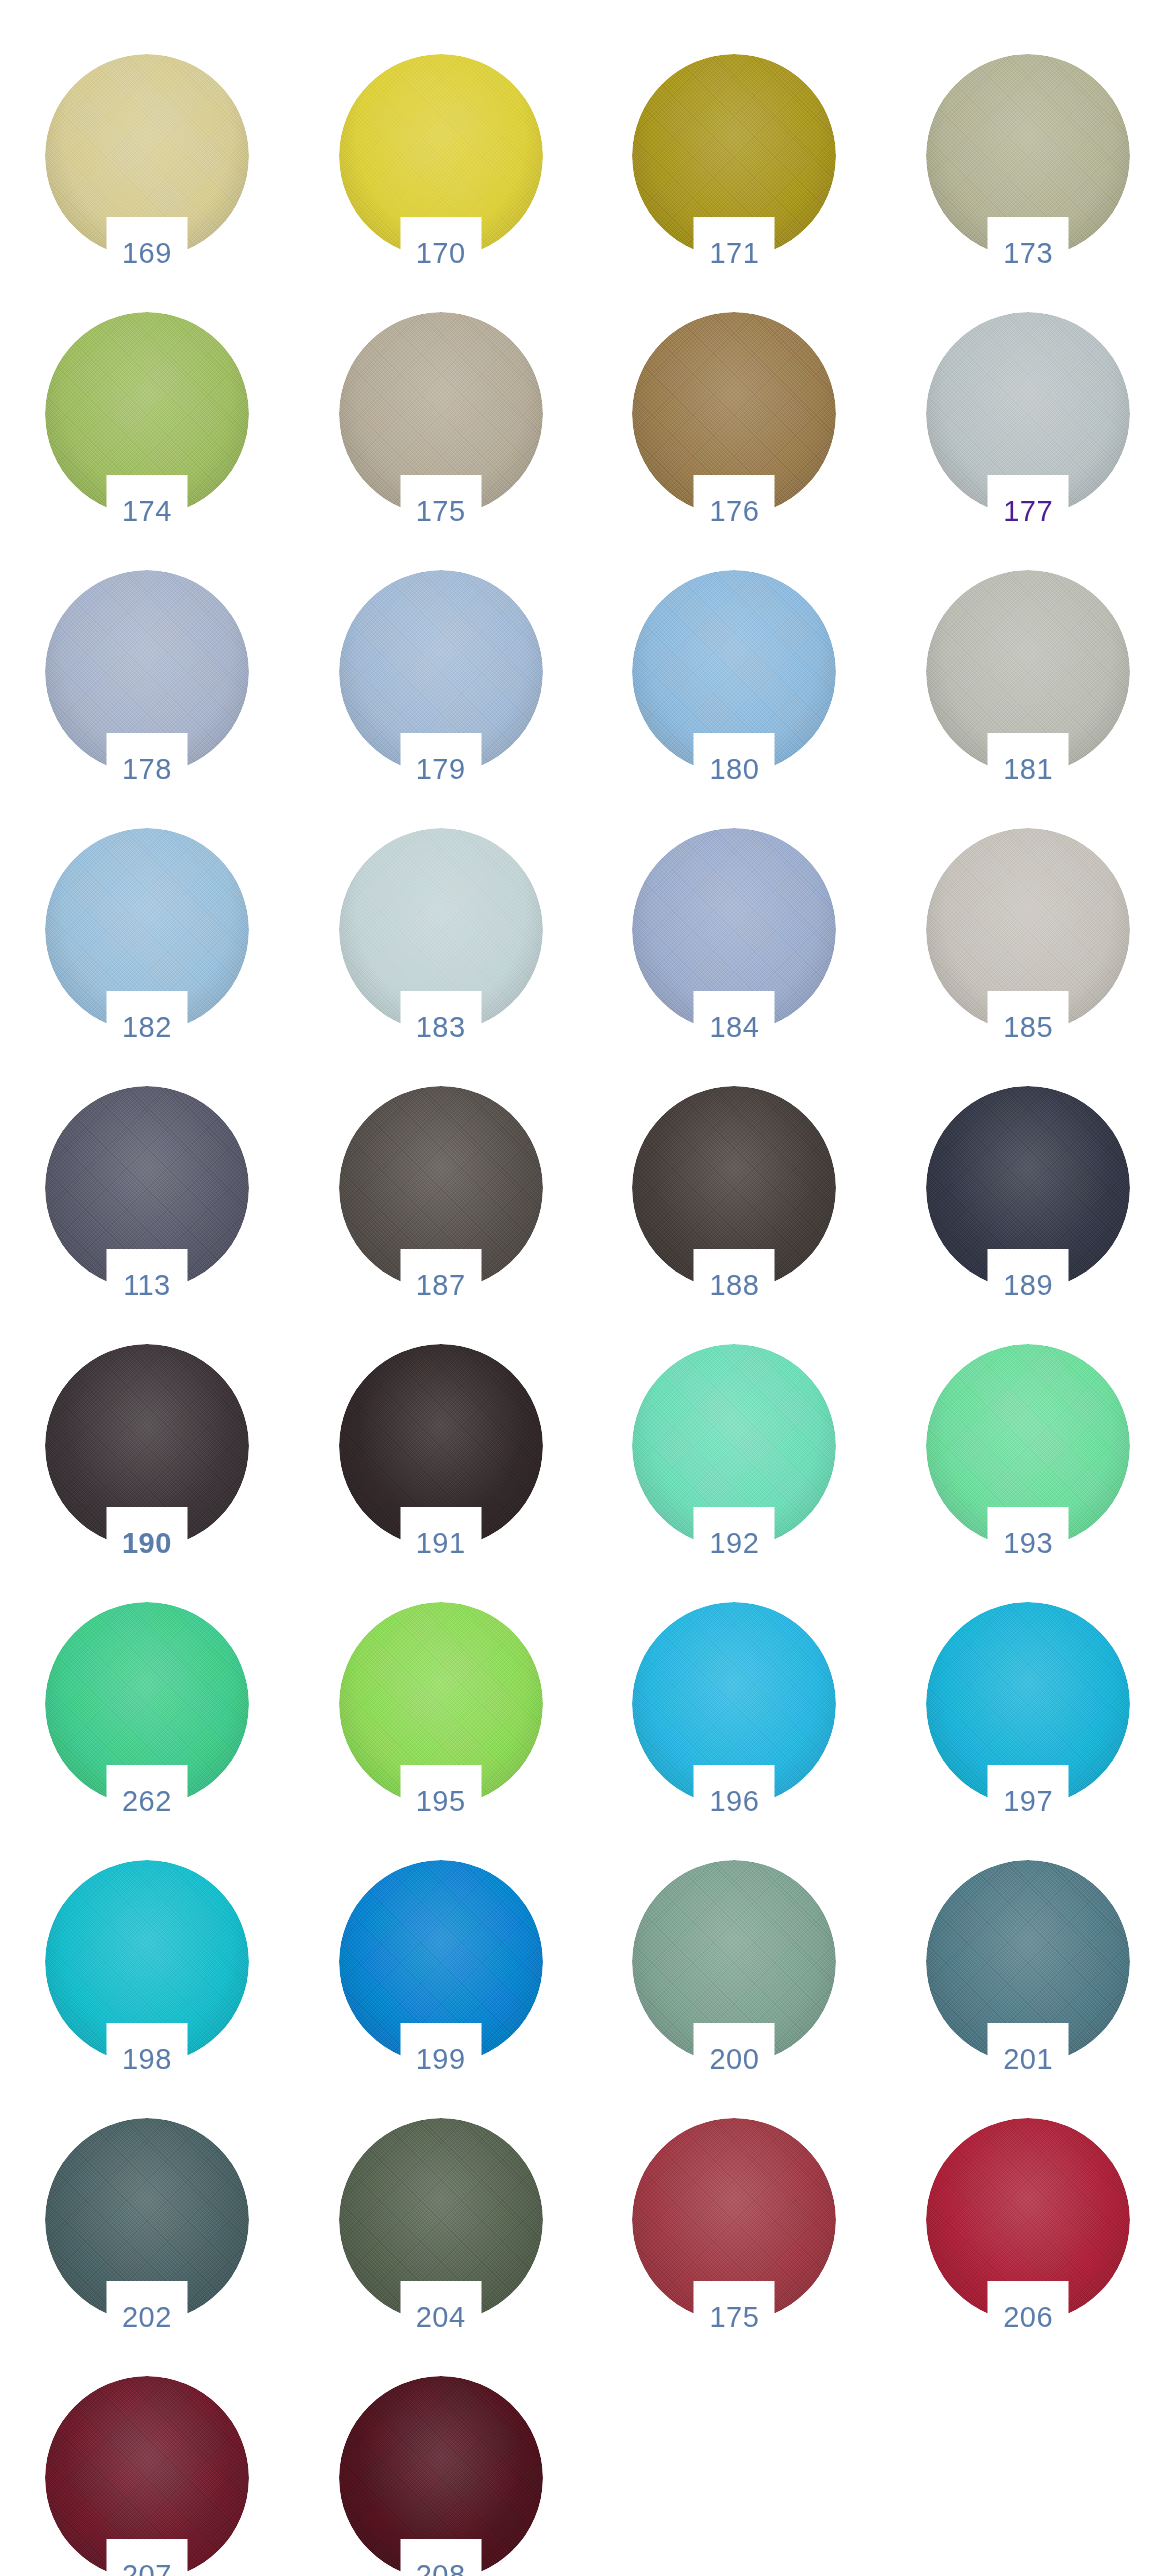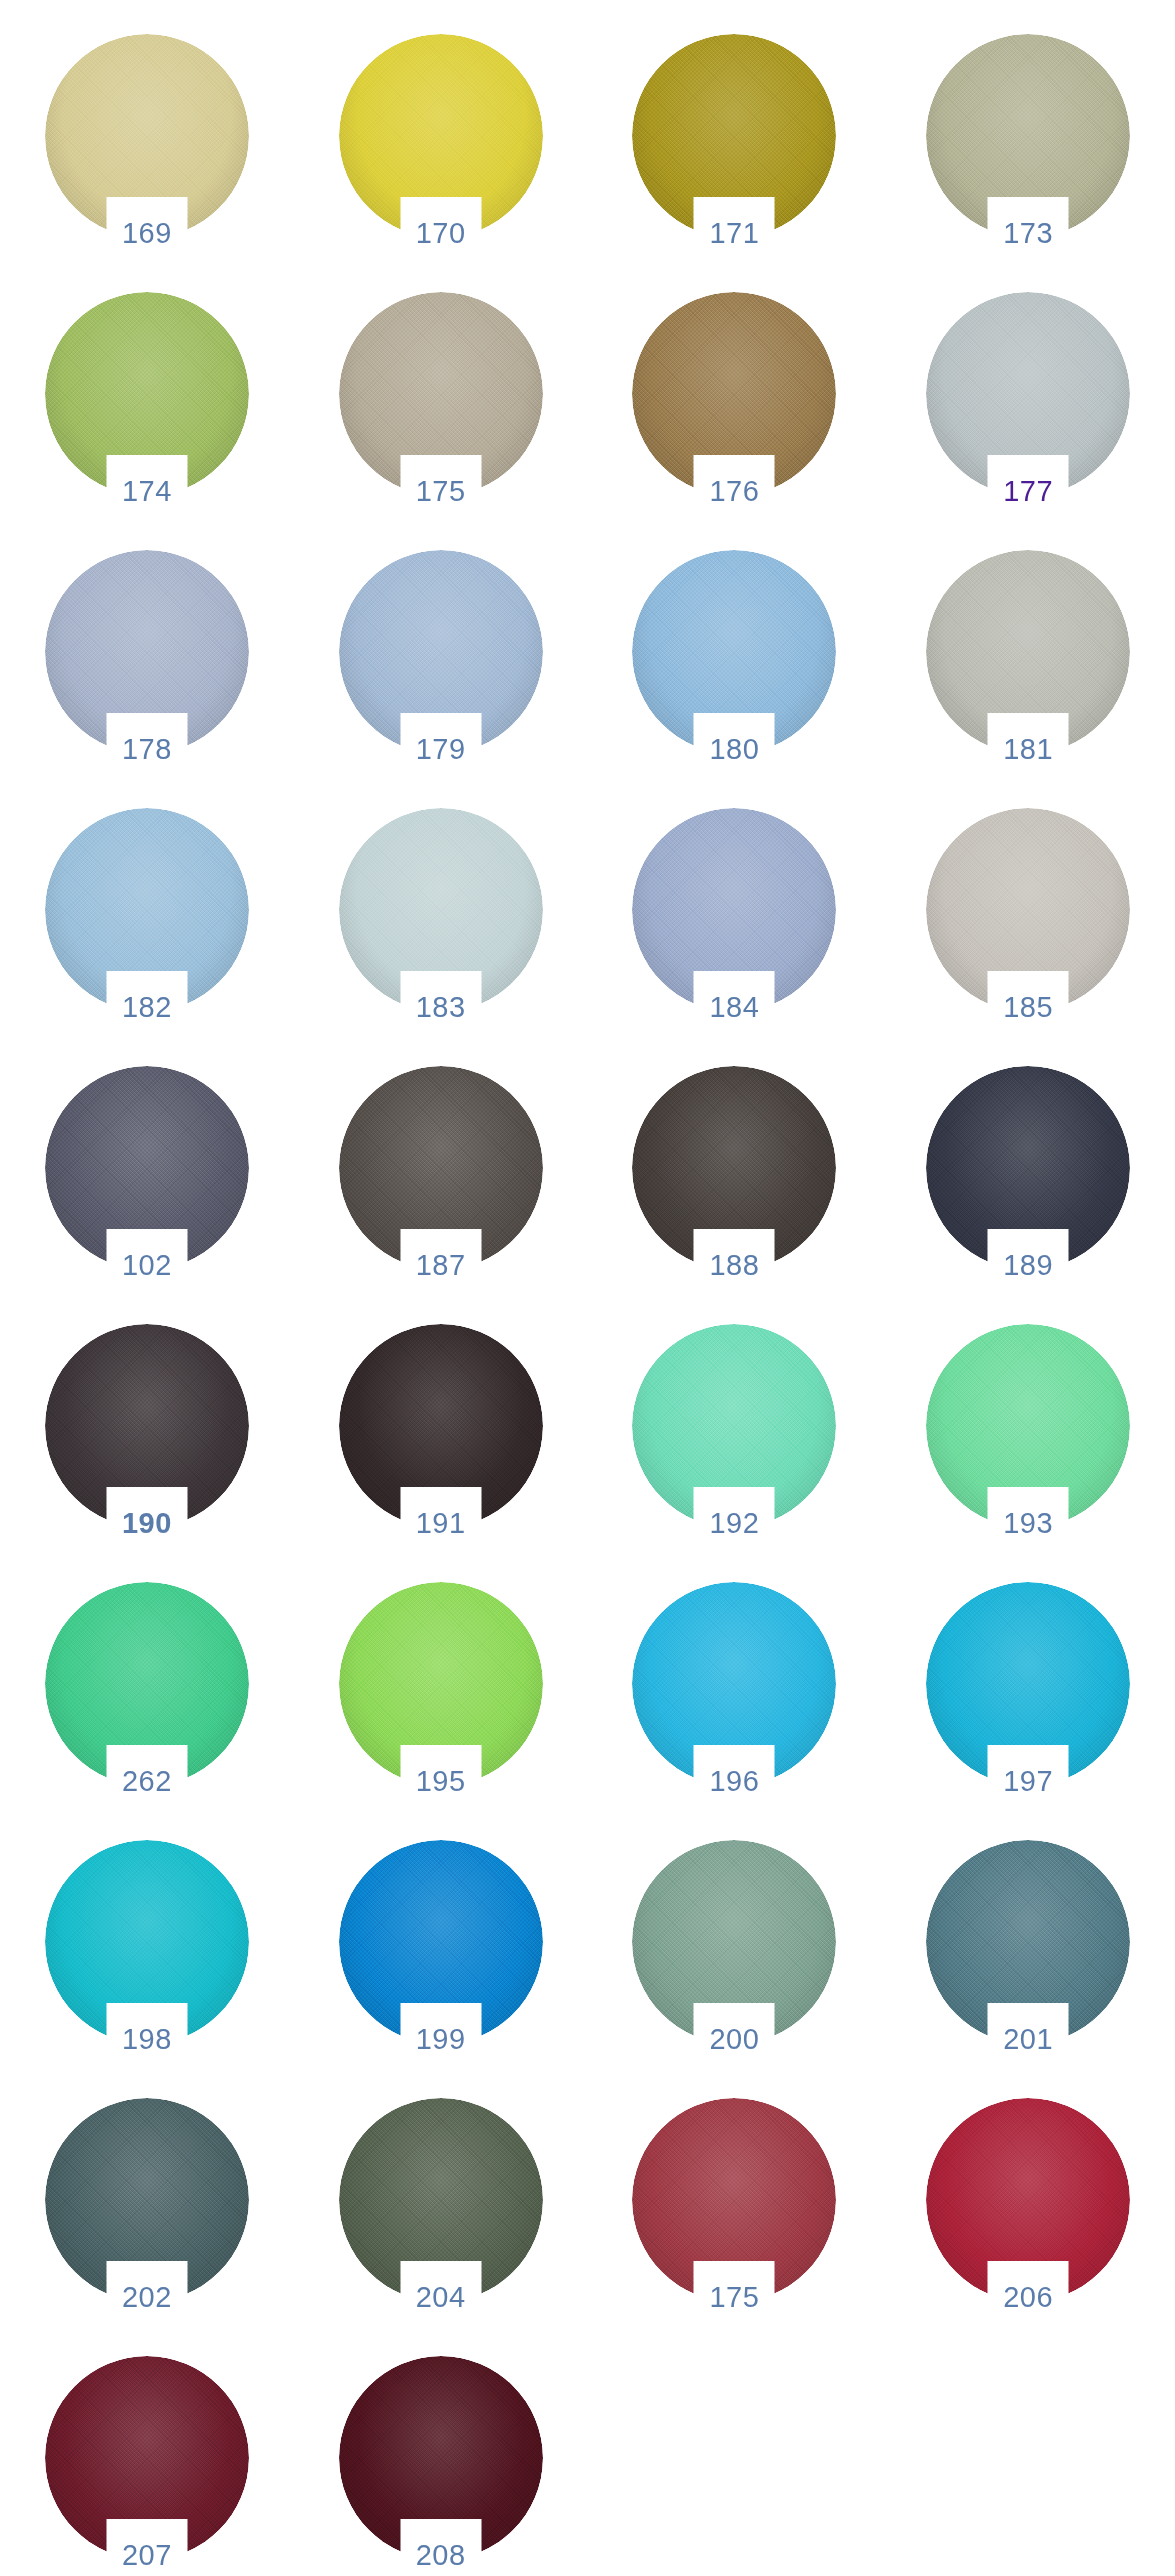--- a/index.html
+++ b/index.html
@@ -22,21 +22,21 @@
     display: grid;
     grid-template-columns: repeat(4, 1fr);
     grid-auto-rows: 258px;
     padding: 0;
     margin: 0;
   }
 
   .swatch-cell {
     position: relative;
     display: flex;
-    align-items: center;
+    align-items: flex-end;
     justify-content: center;
     padding-top: 13.2px;
   }
 
   .swatch-figure {
     position: relative;
     width: 204px;
     height: 204px;
   }
 
@@ -271,21 +271,21 @@
         <div class="swatch-notch"></div>
         <div class="swatch-label" style="color: rgb(90, 124, 171);">185</div>
       </div>
     </div>
     <div class="swatch-cell">
       <div class="swatch-figure">
         <div class="swatch-clip">
           <div class="swatch-disc" style="background-color: rgb(89, 90, 107);"></div>
         </div>
         <div class="swatch-notch"></div>
-        <div class="swatch-label" style="color: rgb(90, 124, 171);">102</div>
+        <div class="swatch-label" style="color: rgb(90, 124, 171);">113</div>
       </div>
     </div>
     <div class="swatch-cell">
       <div class="swatch-figure">
         <div class="swatch-clip">
           <div class="swatch-disc" style="background-color: rgb(86, 80, 76);"></div>
         </div>
         <div class="swatch-notch"></div>
         <div class="swatch-label" style="color: rgb(90, 124, 171);">187</div>
       </div>

